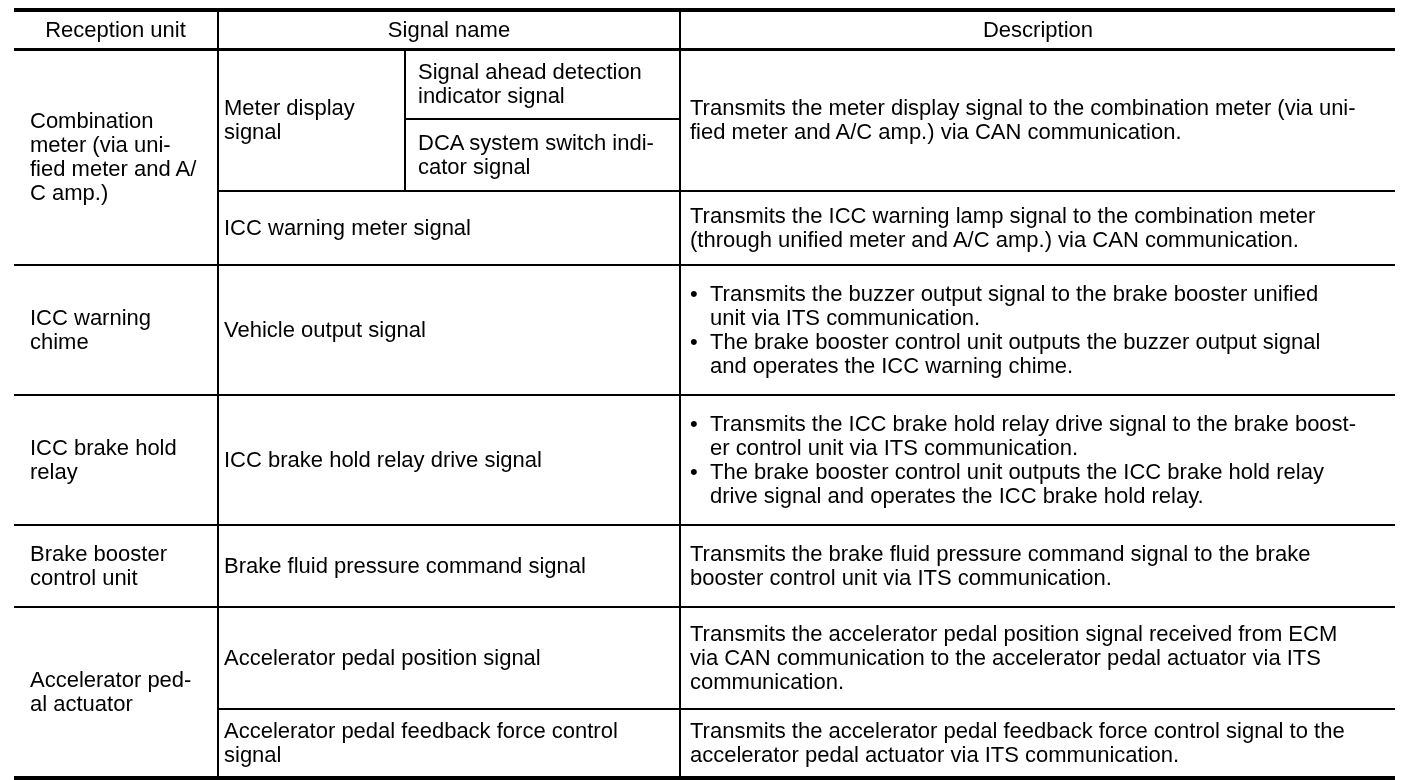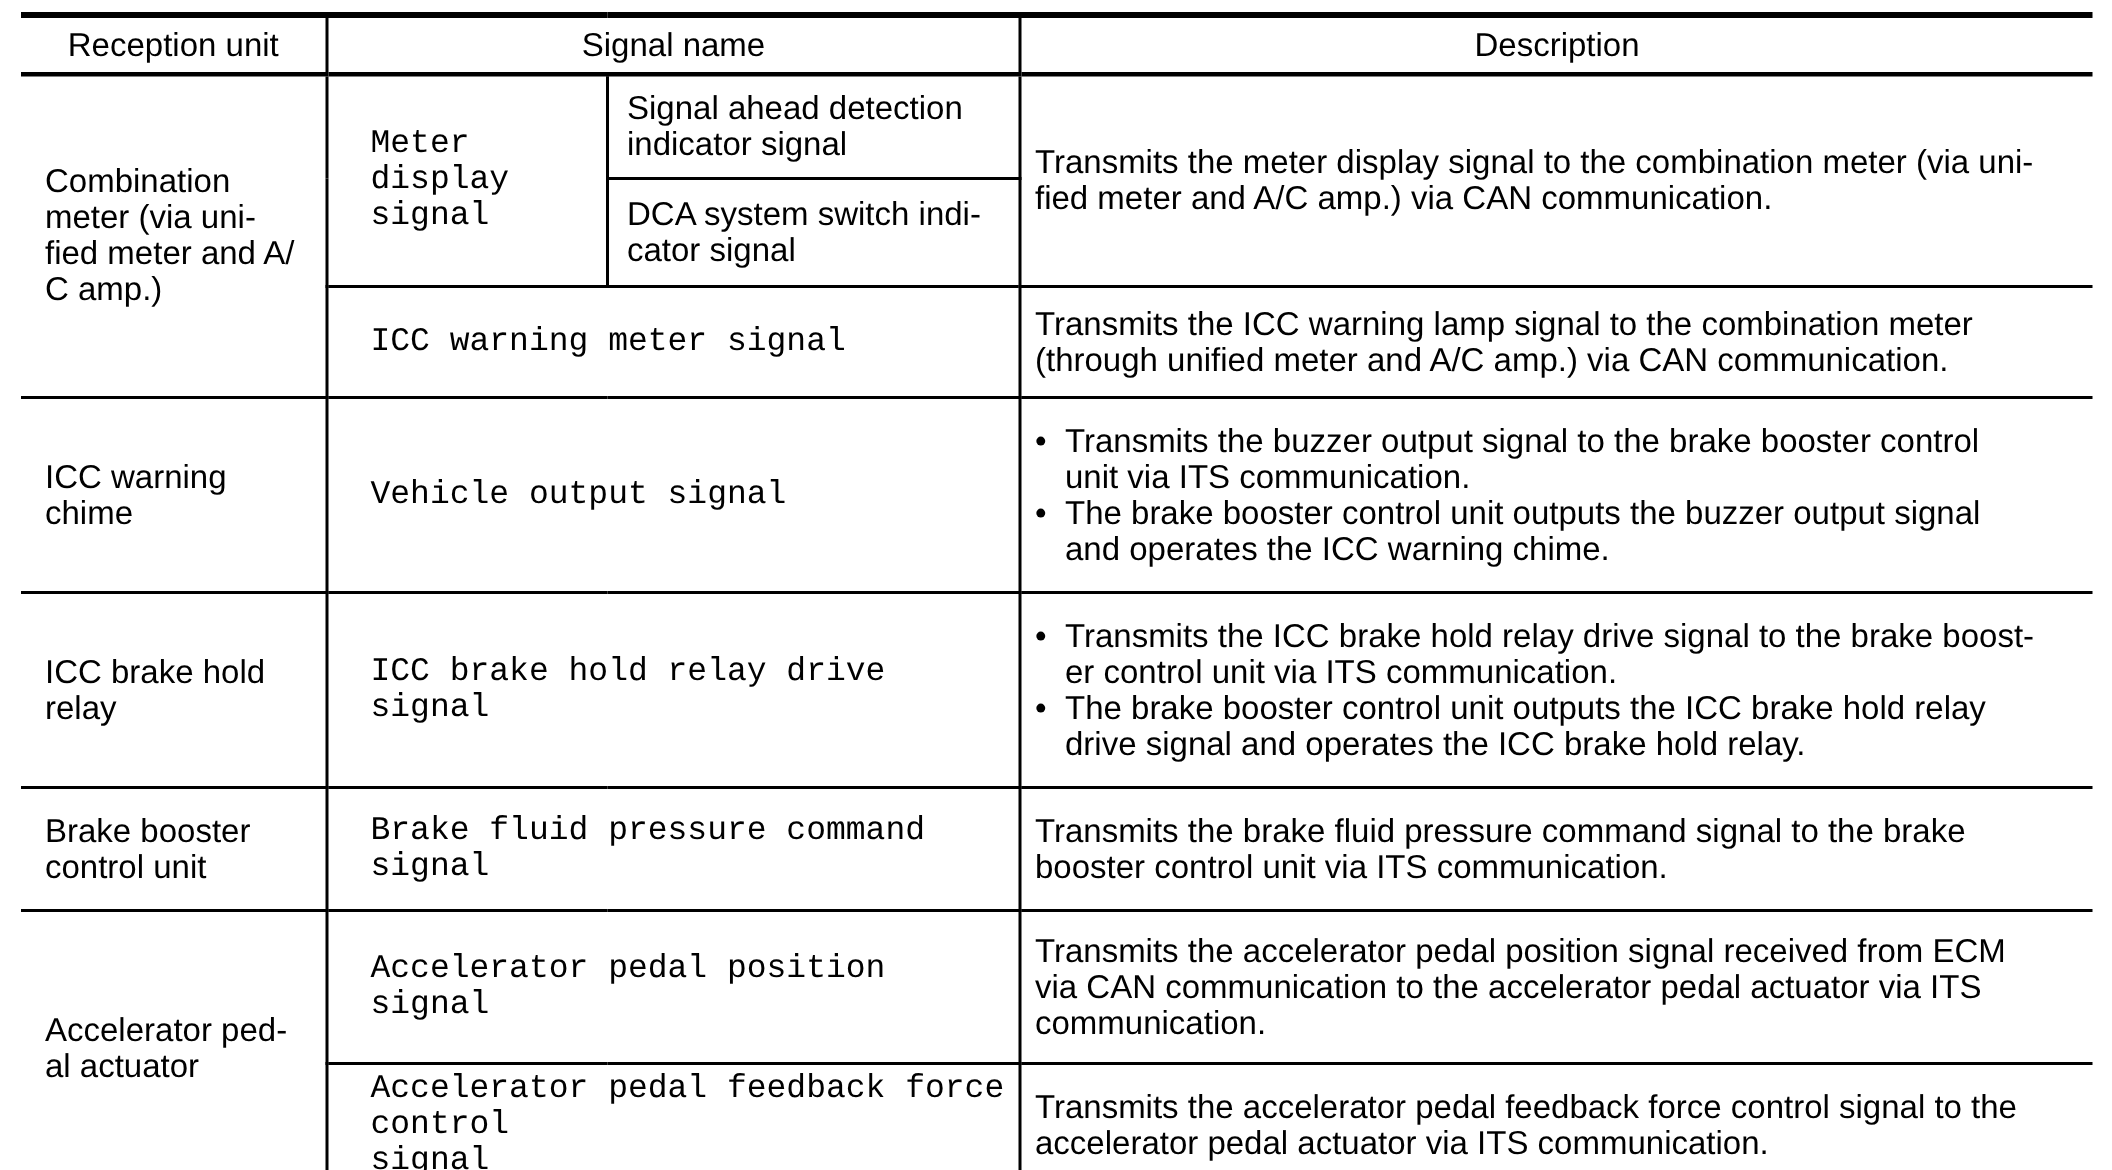--- a/index.html
+++ b/index.html
@@ -32,21 +32,21 @@
   }
   .sig-table .col-first { border-left: none; }
   .sig-table .col-last  { border-right: none; }
   .sig-table thead th {
     border-top: none;
     border-bottom: 3px solid #000;
     text-align: center;
     padding: 2px 4px;
   }
   td.unit  { padding-left: 16px; }
-  td.sig-a { padding-left: 28px; font-family: Liberation Mono, monospace; }
+  td.sig-a { padding-left: 5px; }
   td.sig-b { padding-left: 12px; }
   td.desc  { padding-left: 9px; padding-right: 6px; }
   .ml { white-space: pre-line; display: block; }
   .bullets { display: flex; flex-direction: column; }
   .bullet  { display: flex; align-items: flex-start; }
   .bullet .dot  { flex: 0 0 20px; }
   .bullet .text { white-space: pre-line; flex: 1 1 auto; }
   .thin-div { border-top-width: 1px; margin-top: 32px; }
 </style>
 </head>
@@ -112,21 +112,21 @@
           <span class="ml">ICC warning
 chime</span>
         </td>
         <td class="sig-a" colspan="2">
           <span class="ml">Vehicle output signal</span>
         </td>
         <td class="desc col-last">
           <div class="bullets">
             <div class="bullet">
               <span class="dot">•</span>
-              <span class="text">Transmits the buzzer output signal to the brake booster control
+              <span class="text">Transmits the buzzer output signal to the brake booster unified
 unit via ITS communication.</span>
             </div>
             <div class="bullet">
               <span class="dot">•</span>
               <span class="text">The brake booster control unit outputs the buzzer output signal
 and operates the ICC warning chime.</span>
             </div>
           </div>
         </td>
       </tr>

